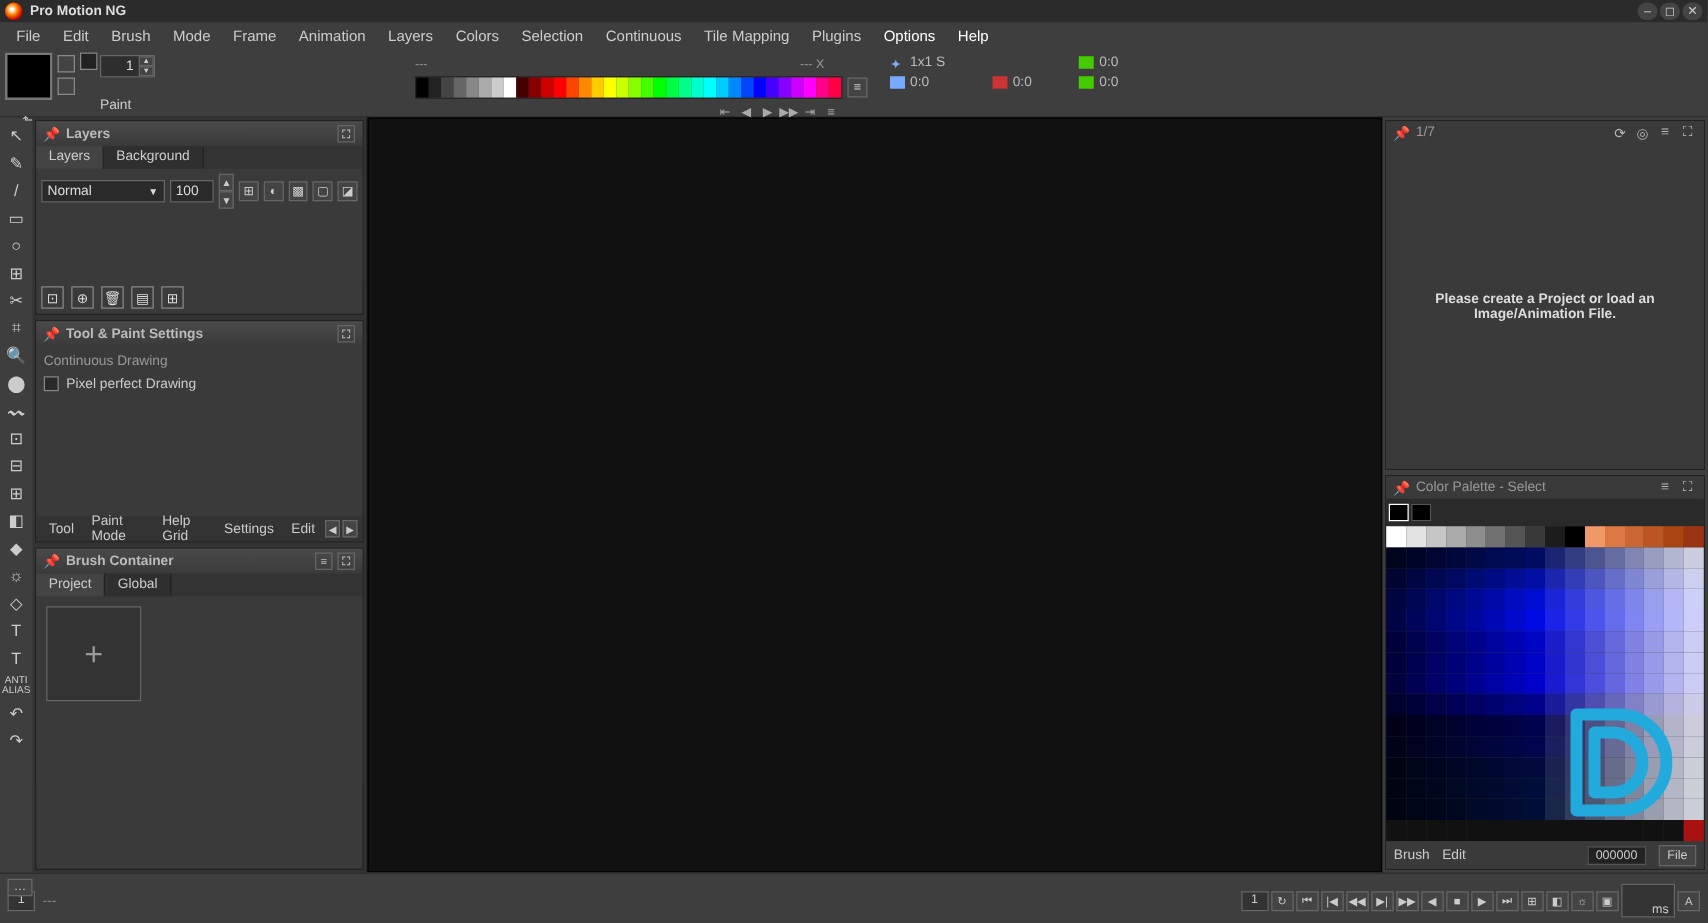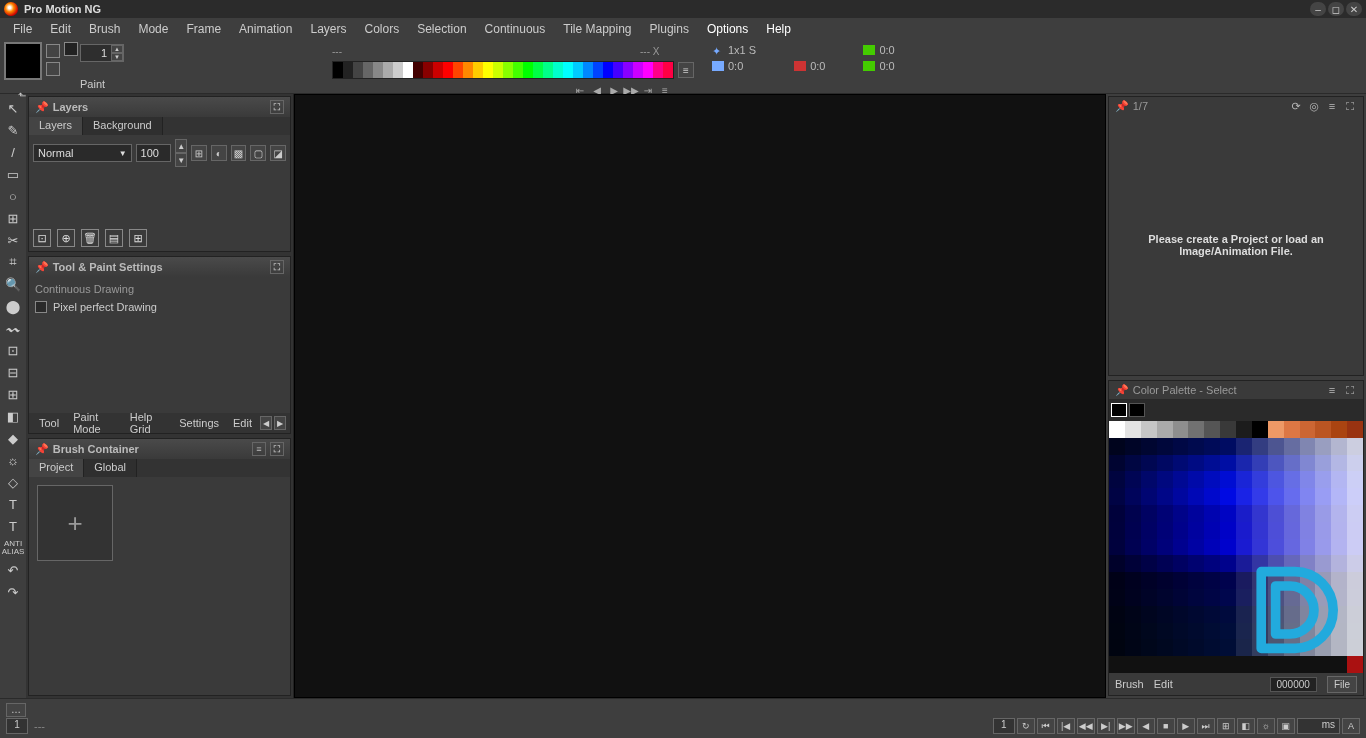--- a/index.html
+++ b/index.html
@@ -111,21 +111,21 @@
 
 
 .status{ position:absolute; bottom:0; left:0; right:0; height:40px; background:#3e3e3e; border-top:1px solid #2a2a2a; display:flex; align-items:flex-end; padding:4px 6px;}
 .status-top{ position:absolute; left:6px; top:4px; display:flex; gap:6px; align-items:center;}
 .dots{ border:1px solid #666; background:#444; padding:0 4px; height:14px; font-size:10px; cursor:pointer;}
 .status-bot{ display:flex; align-items:center; gap:6px; width:100%;}
 .pgbox{ border:1px solid #666; background:#333; width:22px; height:16px; text-align:center; font-size:10px; color:#ccc;}
 .dash{ color:#888;}
 .playctl{ margin-left:auto; display:flex; gap:2px; align-items:center;}
 .pbtn{ width:18px; height:16px; border:1px solid #666; background:#444; display:flex; align-items:center; justify-content:center; font-size:9px; color:#ccc; cursor:pointer;}
-.msbox{ border:1px solid #666; background:#333; padding:0 4px; height:16px; font-size:10px; color:#ccc; display:flex; align-items:flex-start;}
+.msbox{ border:1px solid #666; background:#333; padding:0 4px; height:27px; font-size:10px; color:#ccc; display:flex; align-items:flex-end;}
 </style>
 </head>
 <body>
 
 <div class="titlebar">
   <div class="logo"></div>
   <div class="title">Pro Motion NG</div>
   <div class="winctl">
     <div class="winbtn">–</div>
     <div class="winbtn">◻</div>

